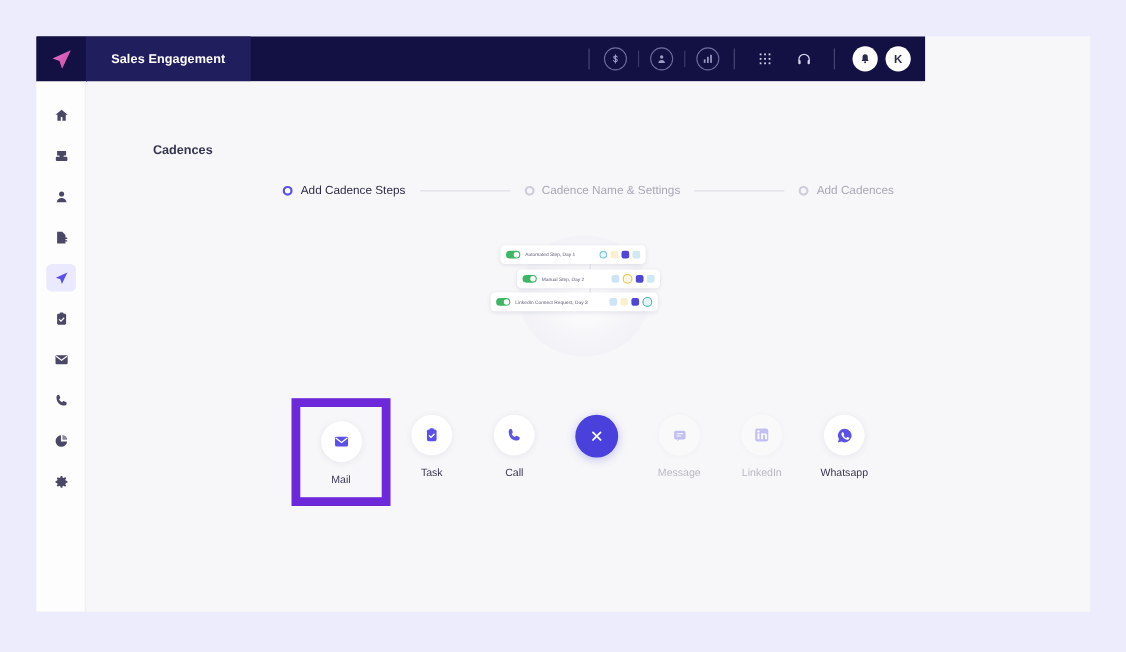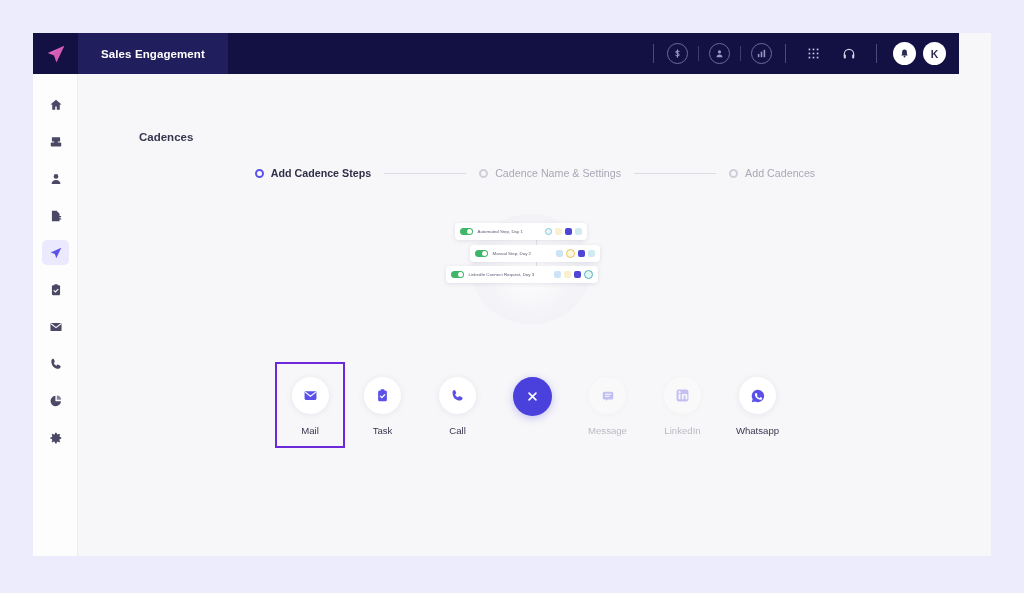--- a/index.html
+++ b/index.html
@@ -14,21 +14,21 @@
     position: absolute;
     left: 33px; top: 33px;
     width: 958px; height: 523px;
     background: #f7f7f9;
     overflow: hidden;
   }
 
   
   #topbar {
     position: absolute; left: 0; top: 0;
-    width: 926px; height: 41px;
+    width: 808px; height: 41px;
     background: #131144;
     display: flex; align-items: center;
   }
   #logo-cell {
     width: 45px; height: 41px;
     display: flex; align-items: center; justify-content: center;
     background: #131144;
   }
   #logo-icon svg { display: block; }
   #app-tab {
@@ -110,21 +110,21 @@
   .step { display: flex; align-items: center; }
   .step-radio {
     width: 9px; height: 9px; border-radius: 50%;
     border: 2px solid #cfced9; margin-right: 7px;
     background: #f7f7f9;
   }
   .step.active .step-radio {
     border: 2.6px solid #5b51e8; background: #ffffff;
   }
   .step-label { font-size: 10.7px; color: #a9a8b6; }
-  .step.active .step-label { color: #2f2e46; font-weight: bold; }
+  .step.active .step-label { color: #2f2e46; font-weight: normal; }
   .step-line {
     width: 82px; height: 1px; background: #dddce5; margin: 0 13px;
   }
 
   
   #illustration {
     position: absolute; left: 0; top: 140px; width: 912px; height: 118px;
   }
   #illo-inner { position: relative; width: 205px; height: 118px; margin: 0 auto; }
   #illo-glow {
@@ -202,22 +202,22 @@
     background: #ffffff;
     box-shadow: 0 1px 7px rgba(70,70,130,.09);
     display: flex; align-items: center; justify-content: center;
     color: #5b51e8;
   }
   .chan-label {
     margin-top: 11px; font-size: 9.6px; color: #3a3951;
   }
   .channel.dim { opacity: .33; }
   .channel.highlight {
-    border: 2px solid #6d28d9;
-    width: 70px; padding-top: 13px;
+    border: 8px solid #6d28d9;
+    width: 90px; padding-top: 13px;
   }
   .chan-circle.solid {
     background: #4a41dd; color: #ffffff; box-shadow: 0 2px 9px rgba(74,65,221,.30);
     width: 39px; height: 39px;
   }
   .chan-label.blank { visibility: hidden; }
 </style>
 </head>
 <body>
 

